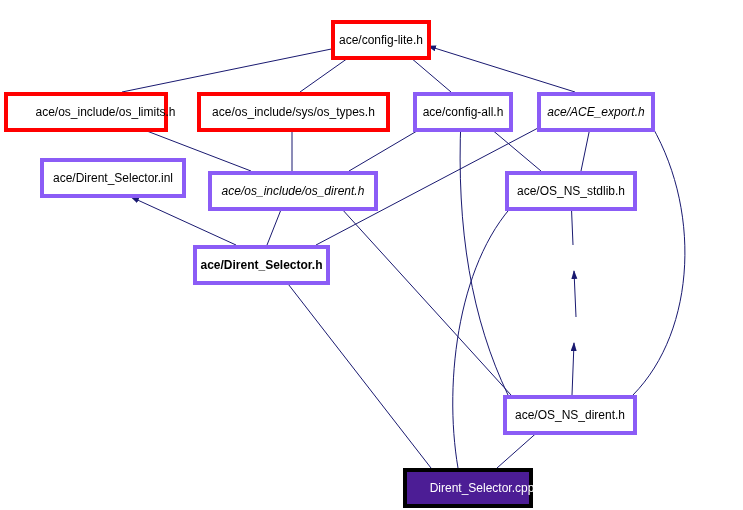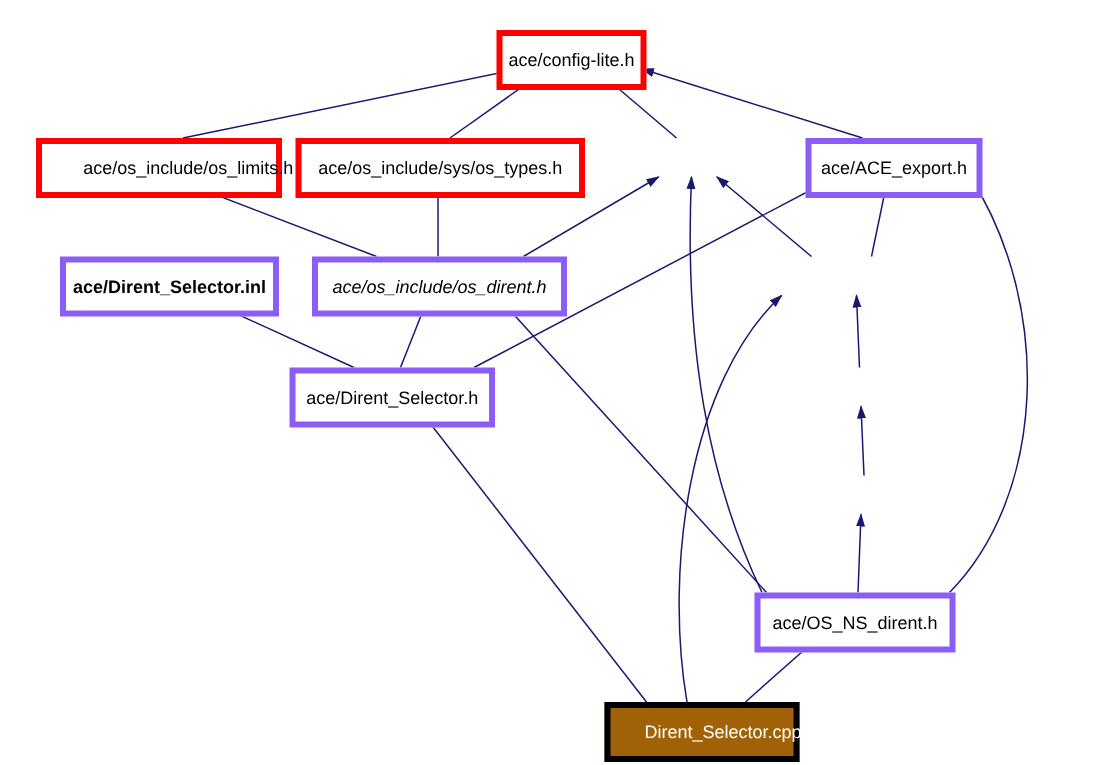--- a/index.html
+++ b/index.html
@@ -18,21 +18,21 @@
     border:4px solid #8b5cf6;
     background:#ffffff;
     color:#000000;
     display:flex;align-items:center;justify-content:center;
     font-size:12px;line-height:1;
     white-space:nowrap;
     z-index:1;
     cursor:pointer;
   }
   .node.truncated{border-color:#ff0000;}
-  .node.focus{background:#a16207;color:#ffffff;border-color:#000000;padding-left:28px;}
+  .node.focus{background:#4c1d95;color:#ffffff;border-color:#000000;padding-left:28px;}
 </style>
 </head>
 <body>
 
 <div class="canvas">
 
   <svg class="edges" width="743" height="510">
     <defs>
       <marker id="arrowhead" markerWidth="10" markerHeight="8" refX="8" refY="3" orient="auto" markerUnits="userSpaceOnUse">
         <path d="M0,0 L9,3 L0,6 z" fill="#191970"></path>
@@ -57,22 +57,24 @@
       <path d="M511,395 L331,197" marker-end="url(#arrowhead)"></path>
       <path d="M633,395 C697,330 702,205 647,118" marker-end="url(#arrowhead)"></path>
       <path d="M508,395 C472,320 456,230 461,118" marker-end="url(#arrowhead)"></path>
       <path d="M431,468 L278,271" marker-end="url(#arrowhead)"></path>
       <path d="M497,468 L550,421" marker-end="url(#arrowhead)"></path>
       <path d="M458,468 C443,380 459,255 521,197" marker-end="url(#arrowhead)"></path>
     </g>
   </svg>
 
   <div class="node truncated" style="left:331px;top:20px;width:100px;">ace/config-lite.h</div>
-  <div class="node truncated" style="left:24px;top:92px;width:164px;padding-left:39px;">ace/os_include/os_limits.h</div>
+  <div class="node truncated" style="left:4px;top:92px;width:164px;padding-left:39px;">ace/os_include/os_limits.h</div>
   <div class="node truncated" style="left:197px;top:92px;width:193px;text-align:center;">ace/os_include/sys/os_types.h</div>
-  <div class="node" style="left:537px;top:92px;width:118px;">ace/ACE_export.h</div>
-  <div class="node" style="left:40px;top:171px;width:146px;font-weight:bold;">ace/Dirent_Selector.inl</div>
+  <div class="node" style="left:413px;top:92px;width:100px;">ace/config-all.h</div>
+  <div class="node" style="left:537px;top:92px;width:118px;font-style:italic;">ace/ACE_export.h</div>
+  <div class="node" style="left:40px;top:158px;width:146px;">ace/Dirent_Selector.inl</div>
   <div class="node" style="left:208px;top:171px;width:170px;font-style:italic;">ace/os_include/os_dirent.h</div>
-  <div class="node" style="left:193px;top:245px;width:137px;">ace/Dirent_Selector.h</div>
+  <div class="node" style="left:505px;top:171px;width:132px;">ace/OS_NS_stdlib.h</div>
+  <div class="node" style="left:193px;top:245px;width:137px;font-weight:bold;">ace/Dirent_Selector.h</div>
   <div class="node" style="left:503px;top:395px;width:134px;text-align:center;">ace/OS_NS_dirent.h</div>
   <div class="node focus" style="left:403px;top:468px;width:130px;">Dirent_Selector.cpp</div>
 
 </div>
 
 </body></html>

